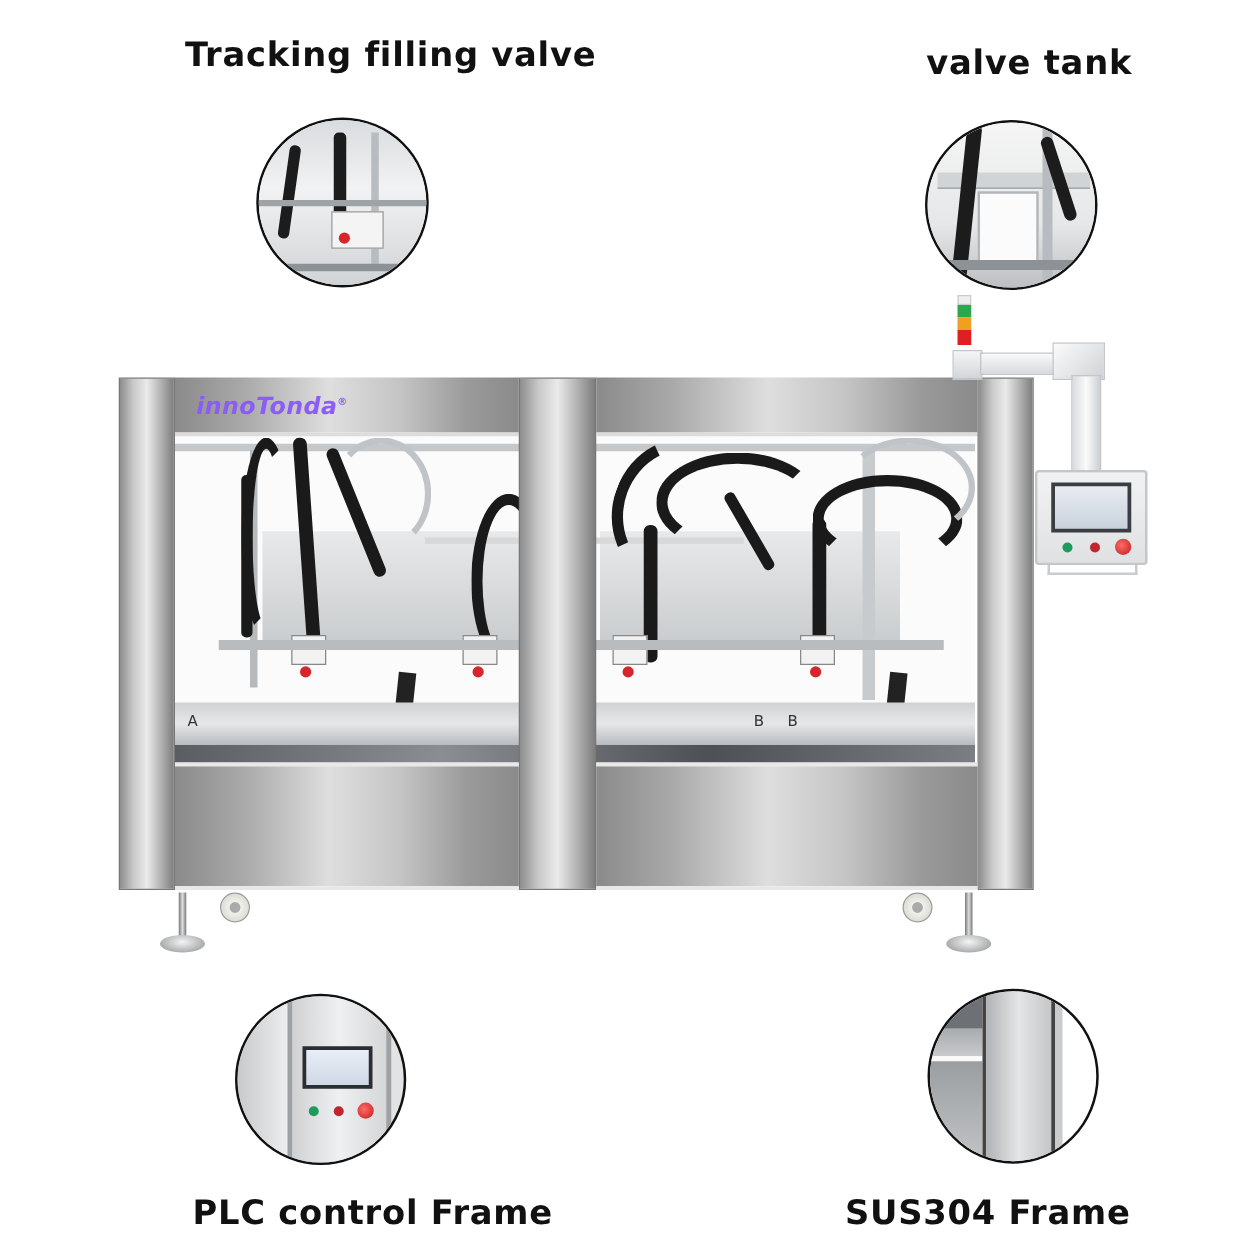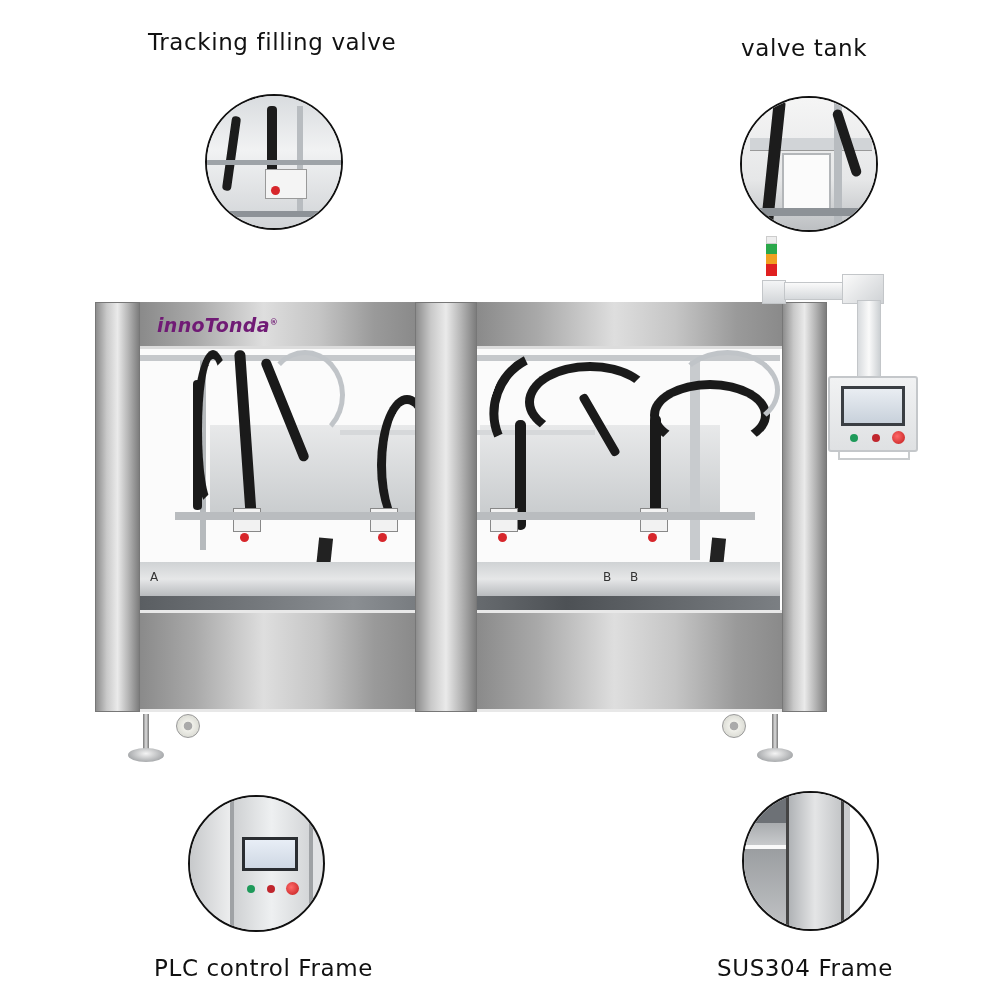--- a/index.html
+++ b/index.html
@@ -1,36 +1,36 @@
 <!DOCTYPE html>
 <html><head>
   <meta charset="utf-8">
   <style>
     html, body { margin: 0; padding: 0; background: #ffffff; }
     body { width: 1000px; height: 1000px; position: relative; overflow: hidden;
            font-family: "DejaVu Sans", "Liberation Sans", sans-serif; }
-    .label { position: absolute; font-size: 23px; color: #111; letter-spacing: 0.6px; white-space: nowrap; }
+    .label { position: absolute; font-size: 27px; color: #111; letter-spacing: 0.6px; white-space: nowrap; font-weight: bold; }
     .callout { position: absolute; border: 2.5px solid #111; border-radius: 50%; overflow: hidden; background: #f3f3f3; box-sizing: border-box; }
     .steel-v { background: linear-gradient(90deg, #8d8d8d 0%, #c9c9c9 25%, #eaeaea 50%, #b5b5b5 75%, #7d7d7d 100%); }
     .steel-h { background: linear-gradient(90deg, #8a8a8a 0%, #a9a9a9 20%, #dedede 45%, #c5c5c5 65%, #9a9a9a 85%, #8a8a8a 100%); }
     .abs { position: absolute; }
     .hose { position: absolute; border: 9px solid #1a1a1a; border-radius: 50%; box-sizing: border-box; }
     .tube { position: absolute; border: 5px solid #bfc3c7; border-radius: 50%; box-sizing: border-box; }
-    .brand { position: absolute; color: #701a75; font-style: italic; font-weight: bold; font-size: 19px; letter-spacing: 0.3px; font-family: "DejaVu Sans", sans-serif; }
+    .brand { position: absolute; color: #8b5cf6; font-style: italic; font-weight: bold; font-size: 19px; letter-spacing: 0.3px; font-family: "DejaVu Sans", sans-serif; }
     .brand sup { font-size: 8px; font-style: normal; }
     .num-dot { position: absolute; width: 9px; height: 9px; border-radius: 50%; background: #d7262b; }
     .btn { position: absolute; border-radius: 50%; }
   </style>
 </head>
 <body>
 
 <div class="label" style="left:148px; top:29px;">Tracking filling valve</div>
 <div class="label" style="left:741px; top:35px;">valve tank</div>
 <div class="label" style="left:154px; top:955px;">PLC control Frame</div>
-<div class="label" style="left:717px; top:955px;">SUS304 Frame</div>
+<div class="label" style="left:676px; top:955px;">SUS304 Frame</div>
 
 <div class="callout" style="left:205px; top:94px; width:138px; height:136px; background:#e6e8ea;">
   <div class="abs" style="left:0; top:0; width:138px; height:136px; background:linear-gradient(180deg,#d9dcdf 0%,#f1f2f3 40%,#cfd2d5 100%);"></div>
   <div class="abs" style="left:60px; top:10px; width:10px; height:80px; background:#1c1c1c; border-radius:4px;"></div>
   <div class="abs" style="left:20px; top:20px; width:9px; height:75px; background:#1c1c1c; border-radius:4px; transform:rotate(8deg);"></div>
   <div class="abs" style="left:90px; top:10px; width:6px; height:110px; background:#b8bcc0;"></div>
   <div class="abs" style="left:0; top:64px; width:138px; height:5px; background:#9ea3a8;"></div>
   <div class="abs" style="left:58px; top:73px; width:40px; height:28px; background:#f4f4f4; border:1px solid #999;"></div>
   <div class="num-dot" style="left:64px; top:90px;"></div>
   <div class="abs" style="left:0; top:115px; width:138px; height:6px; background:#8d9297;"></div>

